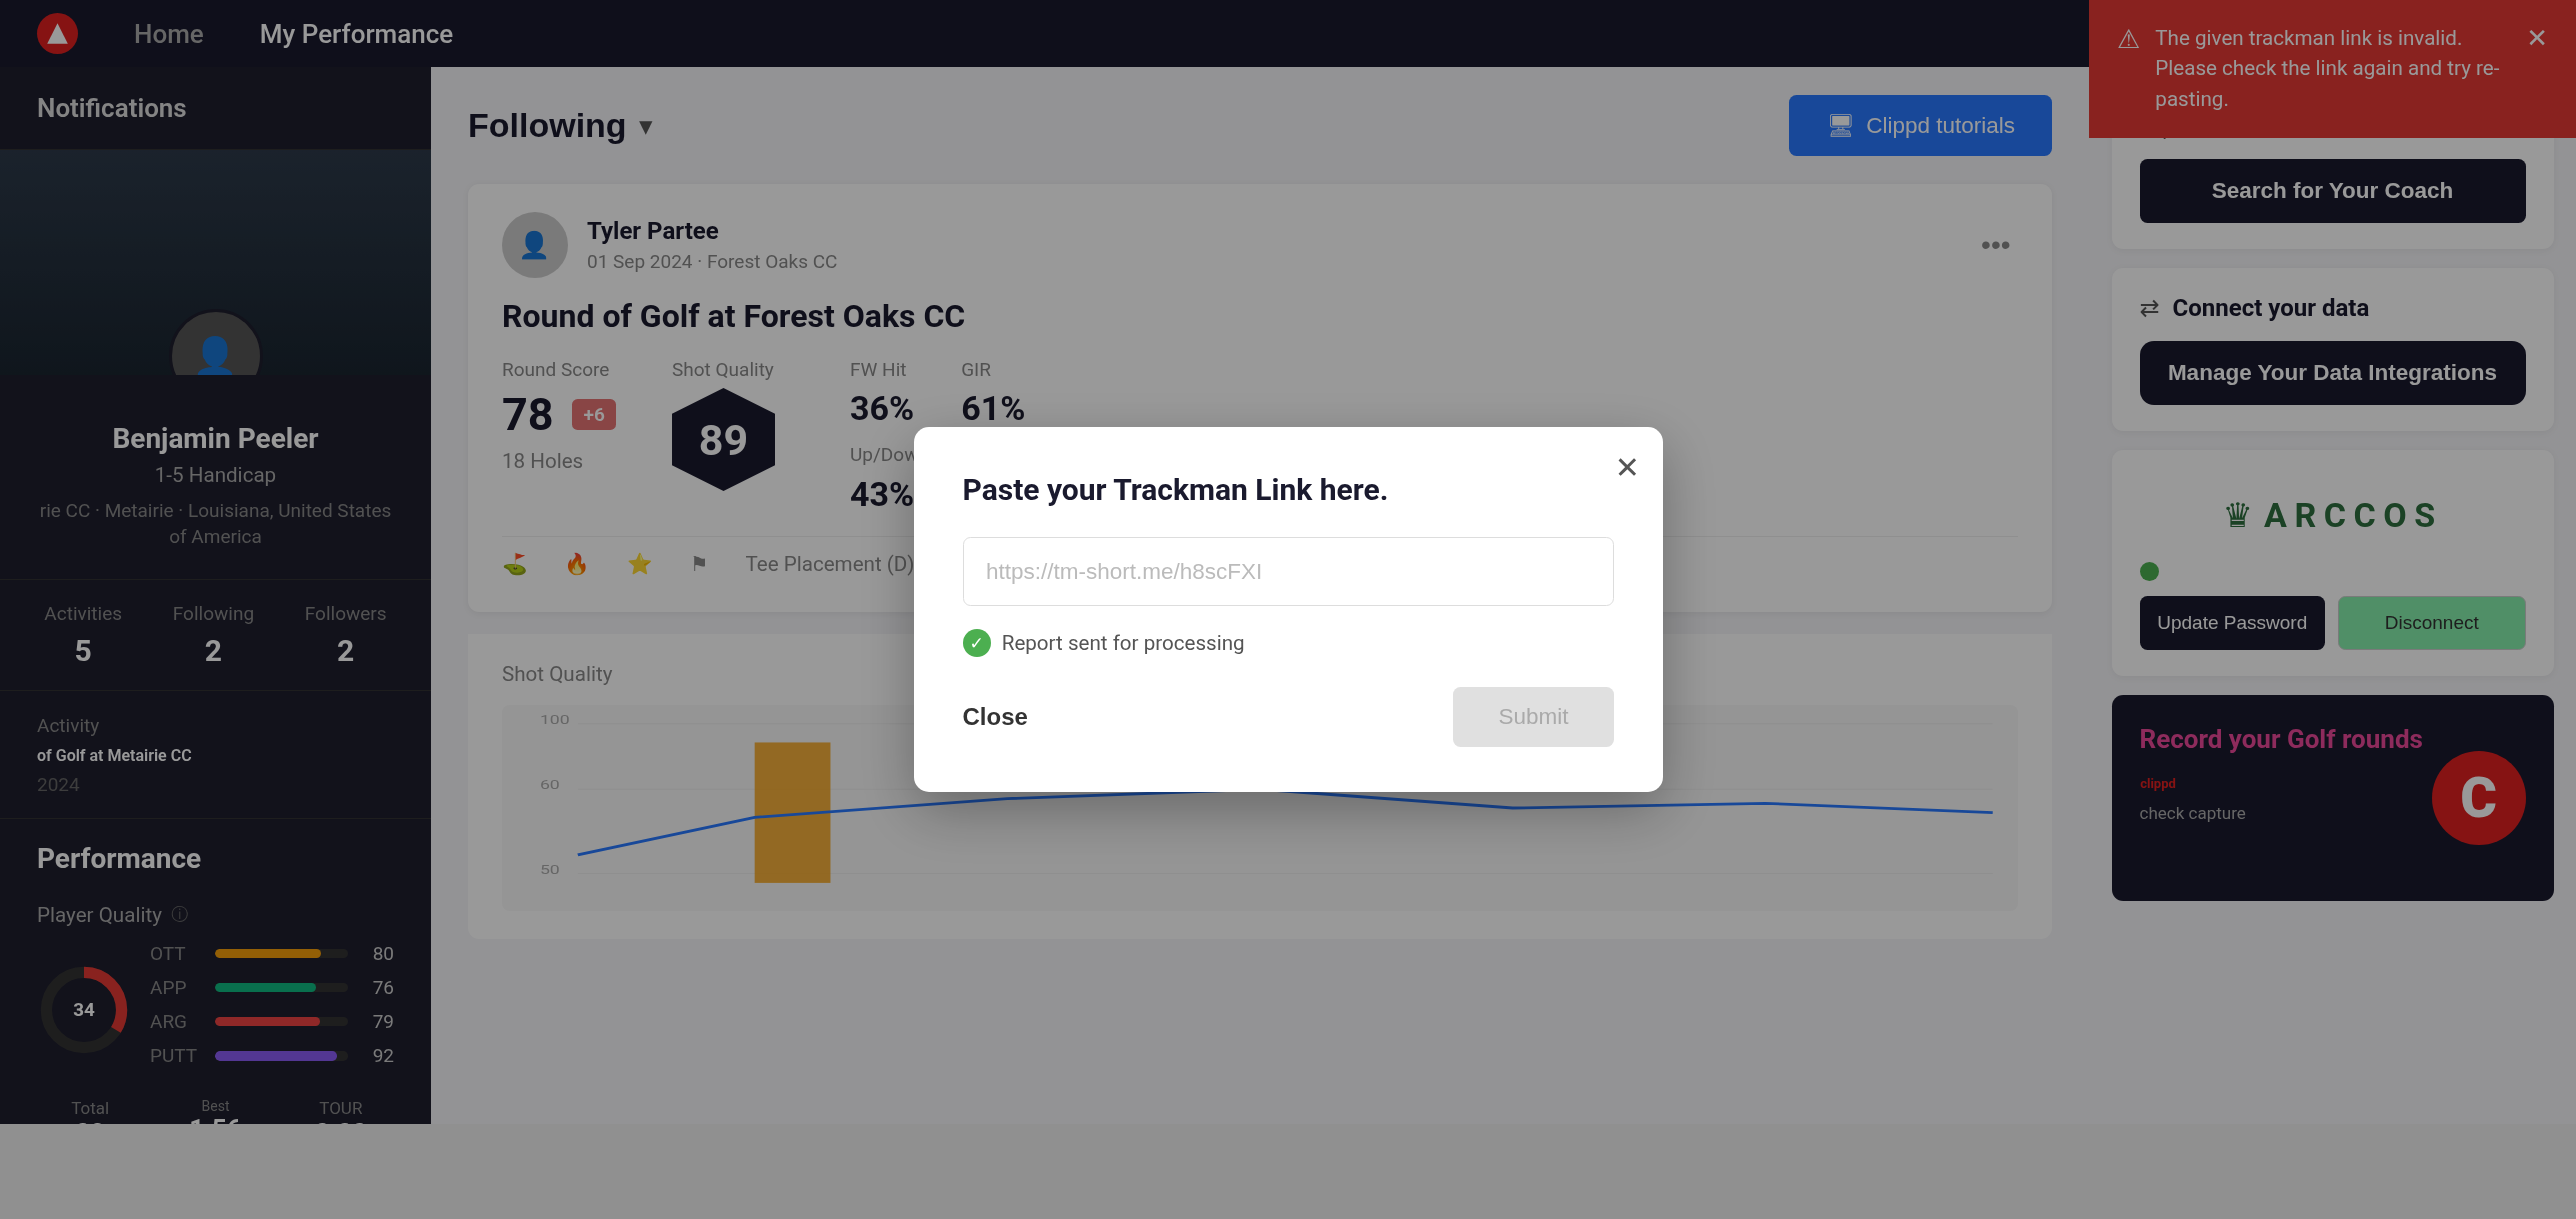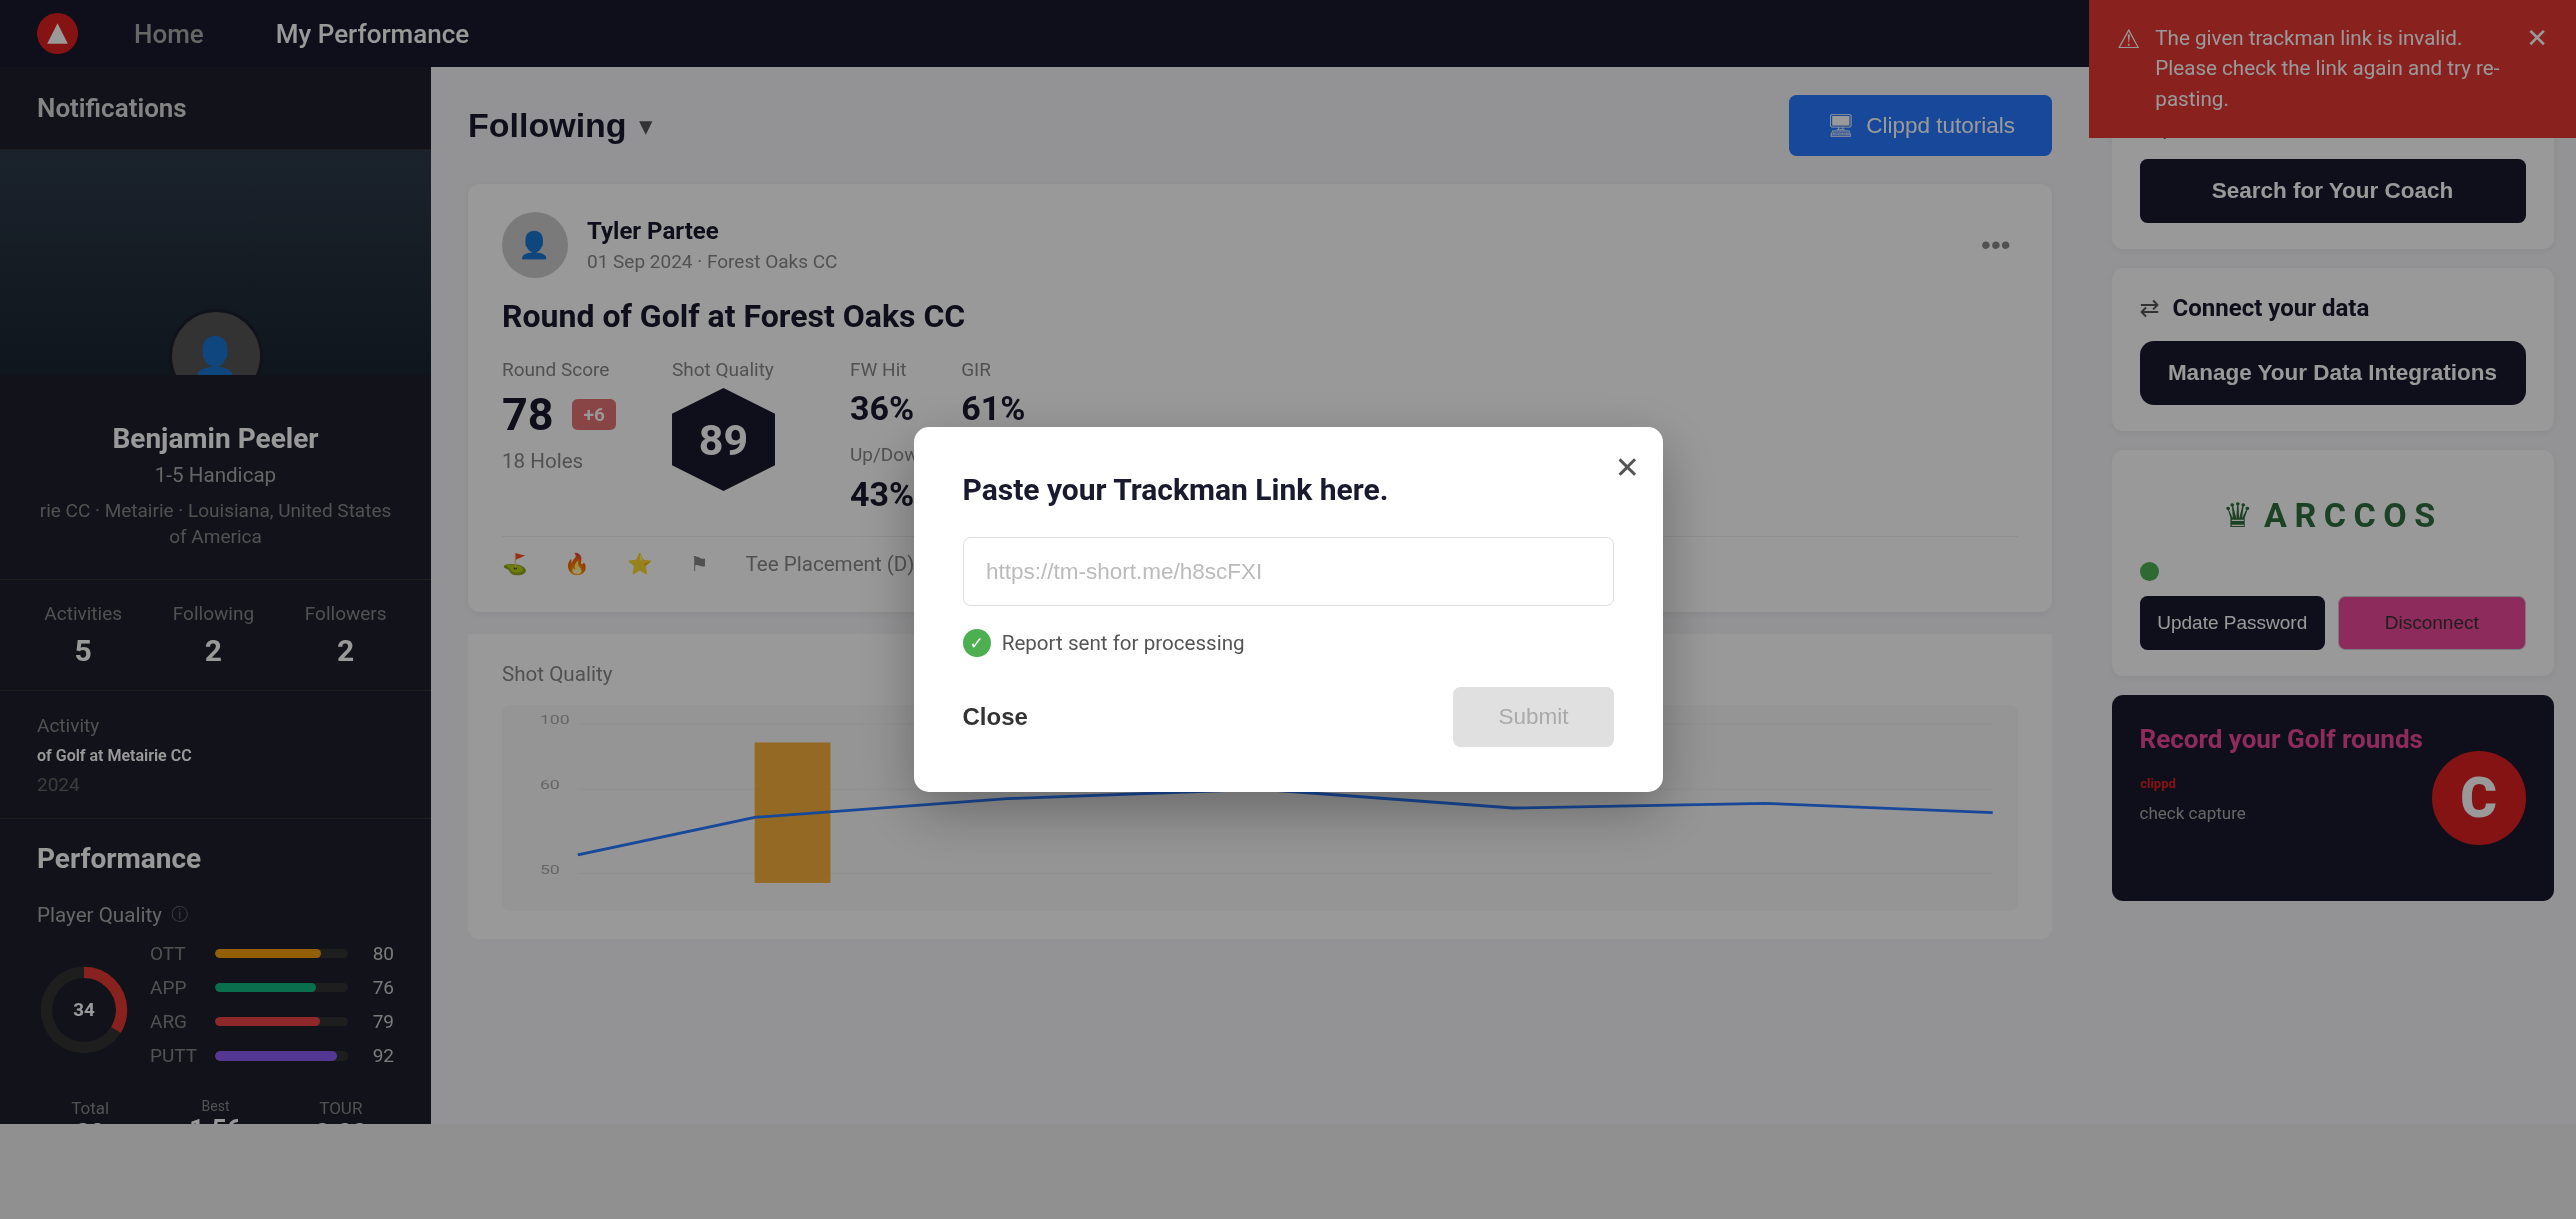--- a/index.html
+++ b/index.html
@@ -35,21 +35,21 @@
       flex-shrink: 0;
     }
     .nav-logo-inner {
       width: 20.6px;
       height: 20.6px;
       background: white;
       clip-path: polygon(50% 0%, 100% 100%, 0% 100%);
     }
     .nav-links {
       display: flex;
-      gap: 72px;
+      gap: 56px;
       flex: 1;
     }
     .nav-link {
       color: #aaa;
       font-size: 26px;
       font-weight: 500;
       cursor: pointer;
       text-decoration: none;
     }
     .nav-link.active {
@@ -560,21 +560,21 @@
       background: #1a1a2e;
       color: white;
       border: none;
       border-radius: 7.5px;
       padding: 15px;
       font-size: 19px;
       cursor: pointer;
     }
     .arccos-disconnect-btn {
       flex: 1;
-      background: #ec4899;
+      background: #86efac;
       color: #333;
       border: 0.9px solid #ccc;
       border-radius: 7.5px;
       padding: 15px;
       font-size: 19px;
       cursor: pointer;
     }
     .arccos-status-dot {
       width: 19px;
       height: 19px;

